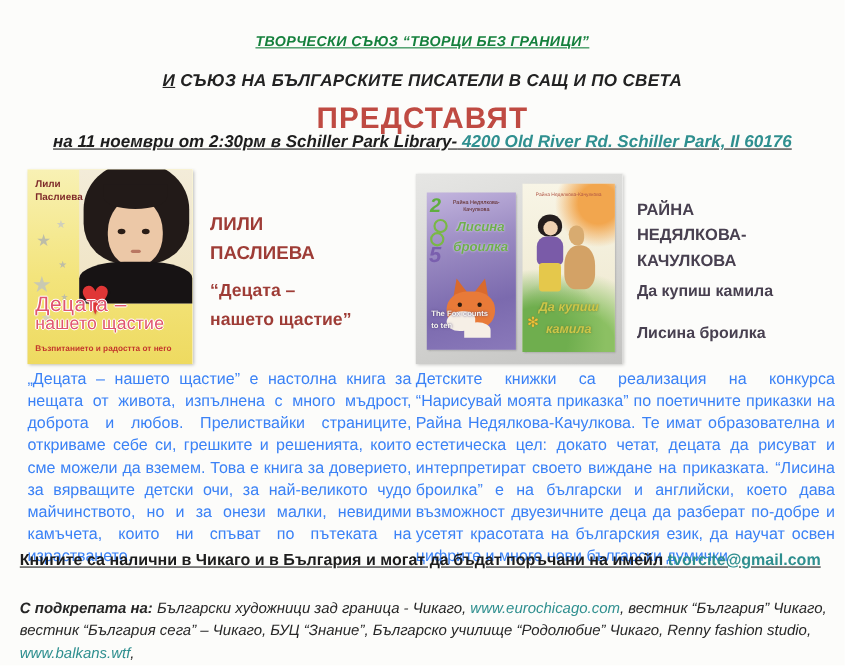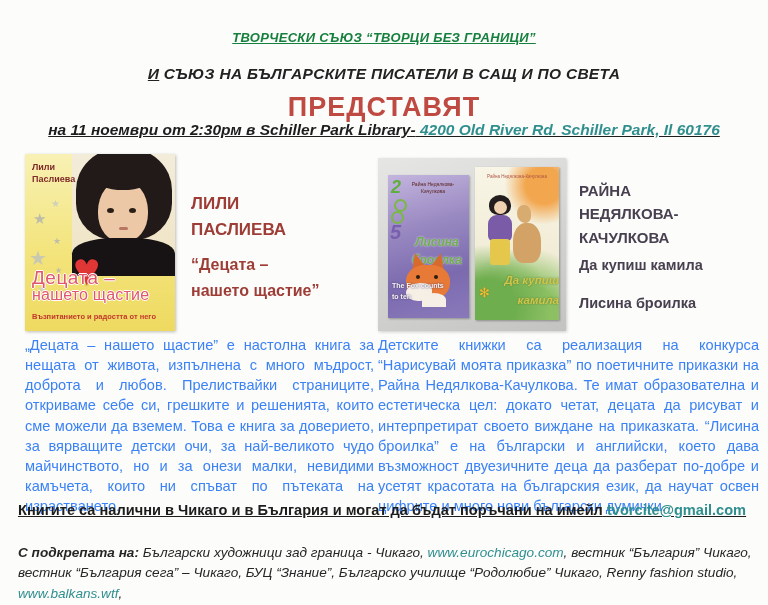--- a/index.html
+++ b/index.html
@@ -61,21 +61,21 @@
   .fox-book{position:absolute;left:10px;top:17px;width:81px;height:143px;overflow:hidden;
     background:linear-gradient(165deg,#c3b5de 0%,#9a8ac2 35%,#7b6aae 70%,#8a79ba 100%);
     box-shadow:1px 1px 2px rgba(0,0,0,.3);}
   .fb-author{position:absolute;left:12px;top:6px;width:66px;font-size:5px;line-height:1.4;
     color:#5c2520;text-align:center;}
   .fb-n2{position:absolute;left:3px;top:2px;font-size:18px;font-weight:bold;color:#5fae3f;font-style:italic;}
   .fb-ring{position:absolute;width:9px;height:9px;border:2px solid #79b845;border-radius:50%;}
   .fb-n5{position:absolute;left:2px;top:46px;font-size:20px;font-weight:bold;color:#7a5fae;font-style:italic;}
   .fb-title{position:absolute;left:20px;top:22px;width:58px;text-align:center;
     font-size:12px;font-weight:bold;font-style:italic;color:#6fae4e;line-height:1.5;
-    text-shadow:0 0 2px #e9e4f4;margin-top:36px;}
+    text-shadow:0 0 2px #e9e4f4;}
   .fox{position:absolute;left:16px;top:78px;width:50px;height:52px;}
   .fox .ear{position:absolute;width:0;height:0;border-left:7px solid transparent;
     border-right:7px solid transparent;border-bottom:16px solid #d96a2e;}
   .fox .head{position:absolute;left:2px;top:12px;width:44px;height:36px;background:#e87a38;
     border-radius:48% 48% 55% 55%;}
   .fox .muzzle{position:absolute;left:2px;top:30px;width:26px;height:18px;background:#f6efe6;
     border-radius:60% 40% 50% 50%;}
   .fox .chest{position:absolute;left:18px;top:40px;width:24px;height:14px;background:#f6efe6;
     border-radius:50% 50% 0 0;}
   .fox .eye{position:absolute;width:4px;height:4px;background:#2d1c10;border-radius:50%;top:22px;}
@@ -97,21 +97,21 @@
   .cb-girl-top{position:absolute;left:13px;top:48px;width:24px;height:26px;background:#7a5ba8;
     border-radius:35% 35% 20% 20%;}
   .cb-girl-pants{position:absolute;left:15px;top:72px;width:20px;height:26px;background:#e5c84b;
     border-radius:15%;}
   .cb-camel-body{position:absolute;left:38px;top:56px;width:28px;height:40px;background:#d3a266;
     border-radius:45% 45% 35% 35%;}
   .cb-camel-head{position:absolute;left:42px;top:38px;width:14px;height:18px;background:#d8ab70;
     border-radius:50% 50% 40% 60%;}
   .cb-flower{position:absolute;left:4px;top:118px;font-size:13px;color:#eec23a;
     text-shadow:0 0 1px #7a5a10;}
-  .cb-title{position:absolute;left:0;top:104px;width:84px;text-align:right;font-size:11.5px;
+  .cb-title{position:absolute;left:0;top:104px;width:84px;text-align:center;font-size:11.5px;
     font-weight:bold;font-style:italic;color:#cdc648;line-height:1.7;
     text-shadow:0 0 2px #5e7a33;}
   
   .ra-name{position:absolute;left:579px;top:179px;font-size:15px;font-weight:bold;
     color:#484050;line-height:1.55;}
   .ra-book1{position:absolute;left:579px;top:257px;font-size:14.5px;font-weight:bold;color:#484050;}
   .ra-book2{position:absolute;left:579px;top:295px;font-size:14.5px;font-weight:bold;color:#484050;}
   
   .para{position:absolute;font-size:14.6px;line-height:1.38;text-align:justify;color:#3b82f6;}
   .para-left{left:25px;top:335px;width:349px;}

